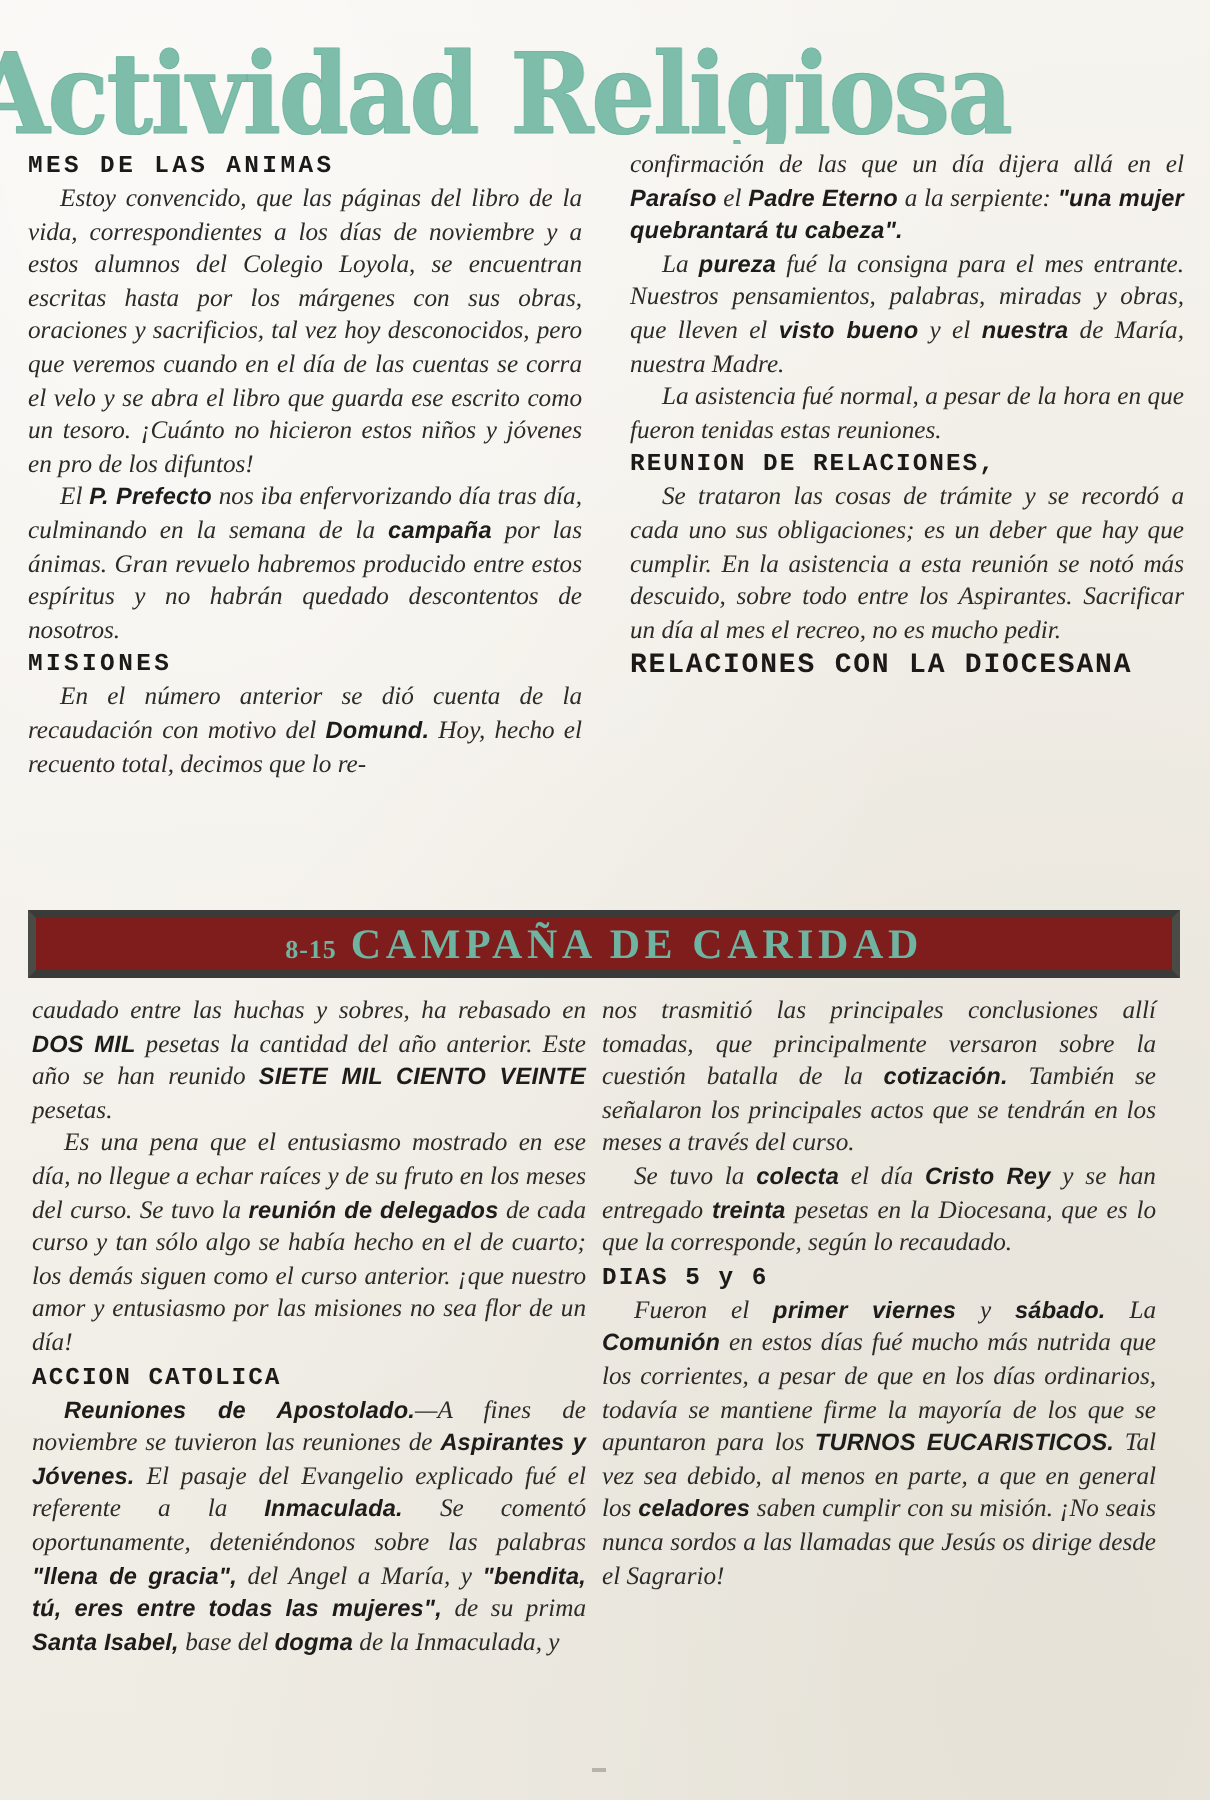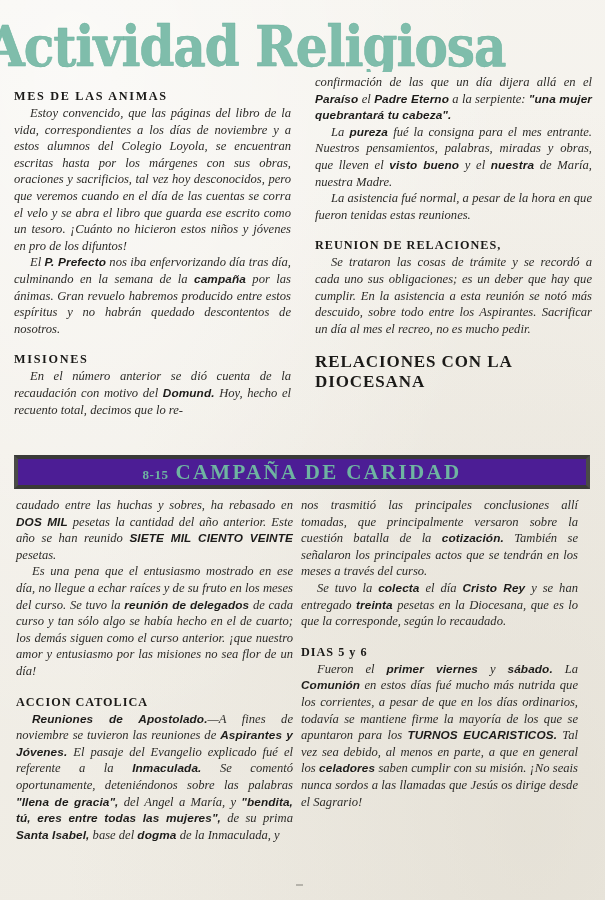--- a/index.html
+++ b/index.html
@@ -94,42 +94,42 @@
   p.noindent { text-indent: 0; }
   p b, .para b {
     font-family: "Liberation Sans", sans-serif;
     font-weight: 700;
     font-size: 11.8px;
     letter-spacing: 0.1px;
     color: #1d1c1a;
   }
 
   h3.sec {
-    margin: 15px 0 1px 0;
-    font-family: Liberation Serif, serif;
+    margin: 2px 0 1px 0;
+    font-family: Liberation Mono, monospace;
     font-weight: 700;
     font-size: 12.2px;
     letter-spacing: 1.0px;
     color: #1b1a18;
     text-align: left;
   }
   h3.sec.big {
-    font-size: 17px;
+    font-size: 14px;
     letter-spacing: 0.9px;
   }
   h3.sec.spaced { letter-spacing: 1.7px; }
 
   
   .banner {
     position: absolute;
     left: 14px;
     top: 455px;
     width: 576px;
     height: 34px;
-    background: #4c1d95;
+    background: #7f1d1d;
     border-top: 4px solid #3a3a38;
     border-bottom: 4px solid #3a3a38;
     border-left: 4px solid #4a4a47;
     border-right: 4px solid #4a4a47;
     display: flex;
     align-items: center;
     justify-content: center;
   }
   .banner-inner {
     display: flex;

